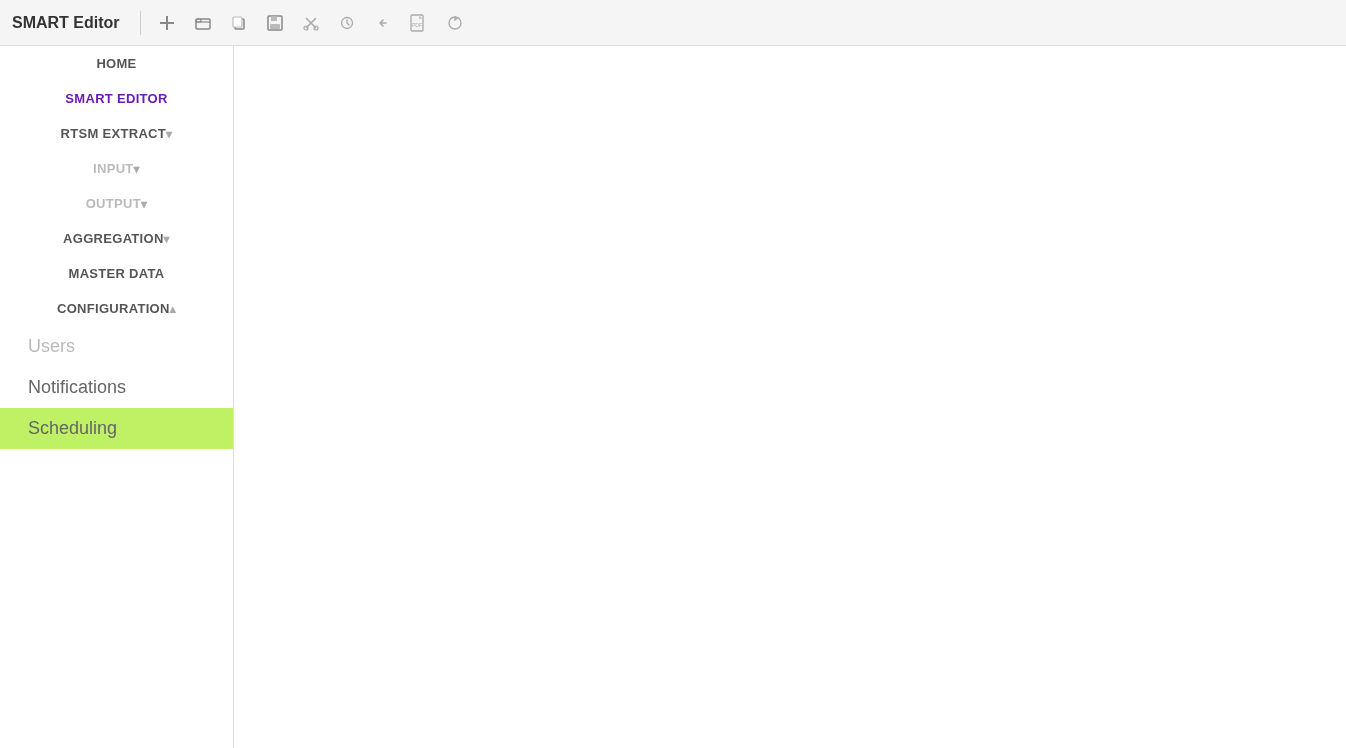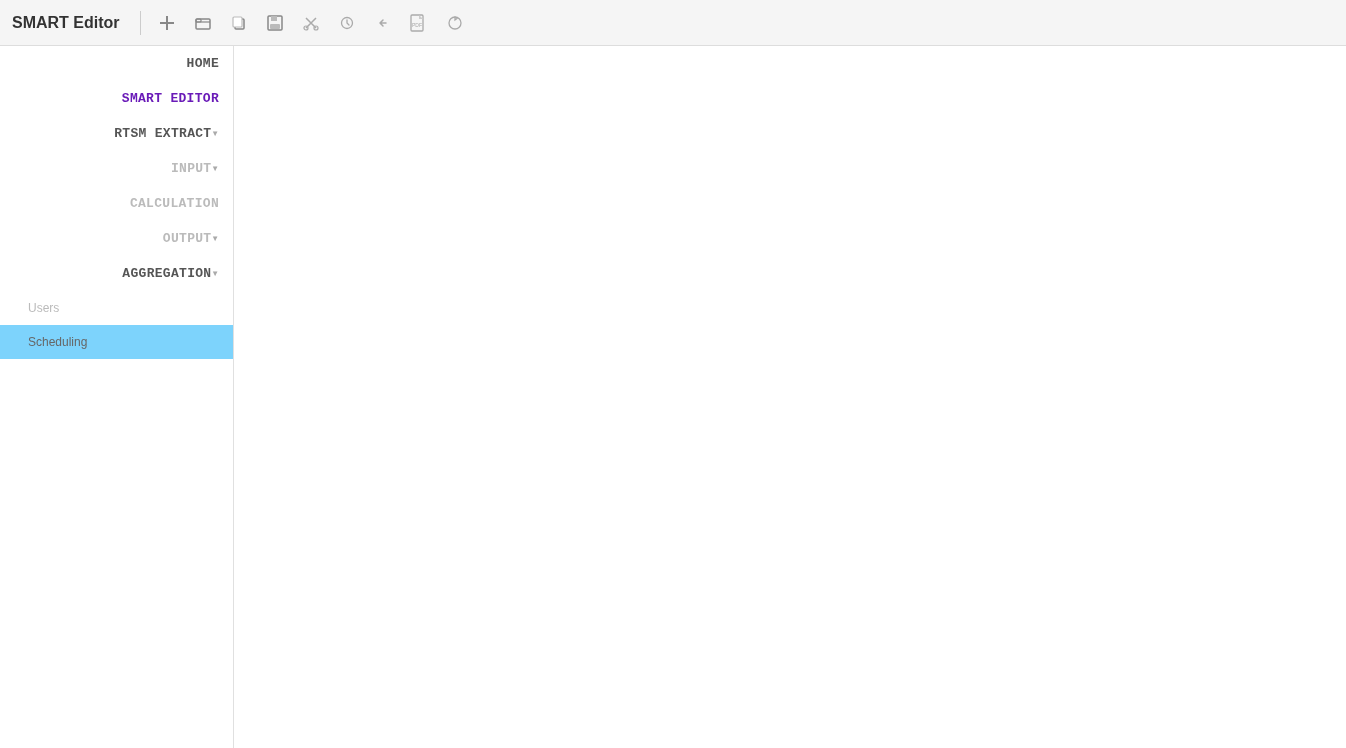--- a/index.html
+++ b/index.html
@@ -78,43 +78,42 @@
     }
 
     .nav-item {
       padding: 10px 14px;
       font-size: 13px;
       font-weight: 600;
       color: #555;
       cursor: pointer;
       display: flex;
       align-items: center;
-      justify-content: flex-end;
+      justify-content: center;
       border-bottom: none;
       letter-spacing: 0.3px;
       text-transform: uppercase;
-      font-family: Liberation Mono, monospace;
     }
     .nav-item.active { color: #6a1bb8; }
     .nav-item.disabled { color: #bbb; cursor: default; }
     .nav-item .chevron {
       font-size: 12px;
       color: #aaa;
     }
 
     .nav-sub-item {
       padding: 10px 14px 10px 28px;
-      font-size: 12px;
+      font-size: 18px;
       color: #666;
       cursor: pointer;
       display: flex;
     }
     .nav-sub-item.disabled { color: #bbb; cursor: default; }
     .nav-sub-item.highlighted {
-      background: #7dd3fc;
+      background: #bef264;
     }
 
     
     .content-area {
       flex: 1;
       background: #fff;
       overflow: auto;
     }
   </style>
 </head>
@@ -201,40 +200,47 @@
     <div class="nav-item">
       <span>RTSM EXTRACT</span>
       <span class="chevron">▾</span>
     </div>
 
     <div class="nav-item disabled">
       <span>INPUT</span>
       <span class="chevron">▾</span>
     </div>
 
-    <div class="nav-item disabled">
-      <span>CALCULATION</span>
-    </div>
 
     <div class="nav-item disabled">
       <span>OUTPUT</span>
       <span class="chevron">▾</span>
     </div>
 
 
     <div class="nav-item">
       <span>AGGREGATION</span>
       <span class="chevron">▾</span>
     </div>
 
-
+    <div class="nav-item">
+      <span>MASTER DATA</span>
+    </div>
+
+    <div class="nav-item">
+      <span>CONFIGURATION</span>
+      <span class="chevron">▴</span>
+    </div>
 
     <div class="nav-sub-item disabled">
       <span>Users</span>
     </div>
+    <div class="nav-sub-item">
+      <span>Notifications</span>
+    </div>
     <div class="nav-sub-item highlighted">
       <span>Scheduling</span>
     </div>
 
   </div>
 
   <div class="content-area">
   </div>
 
 </div>

